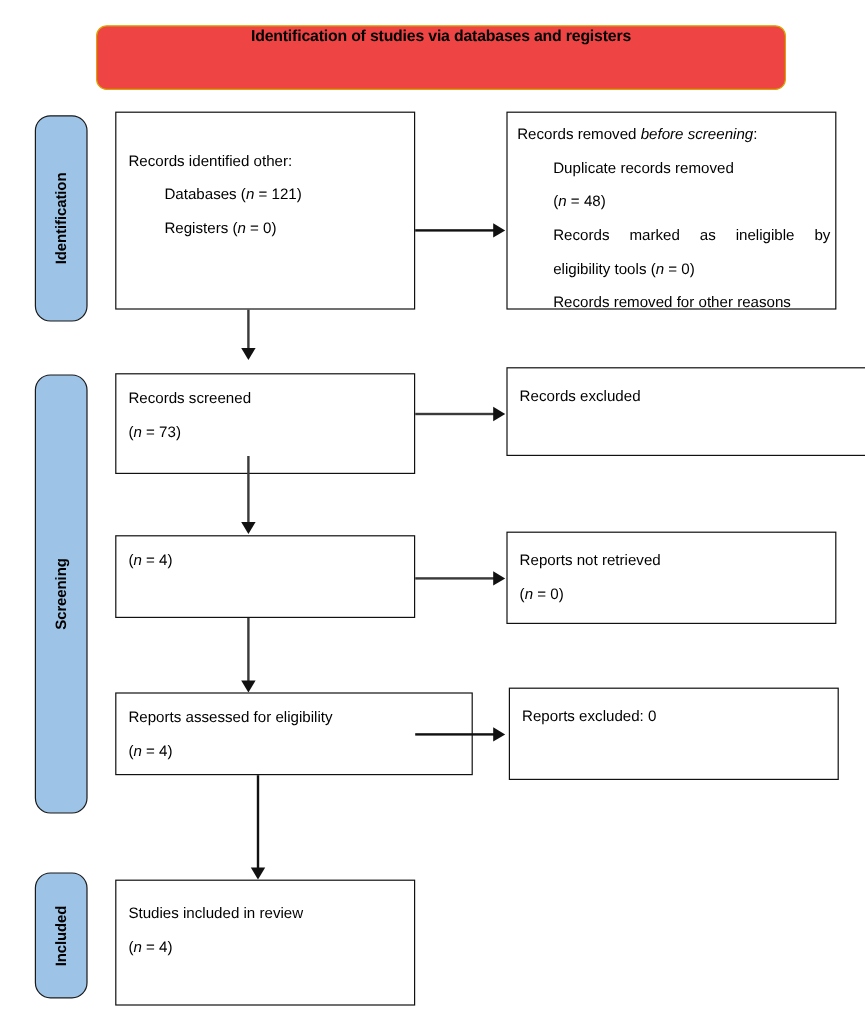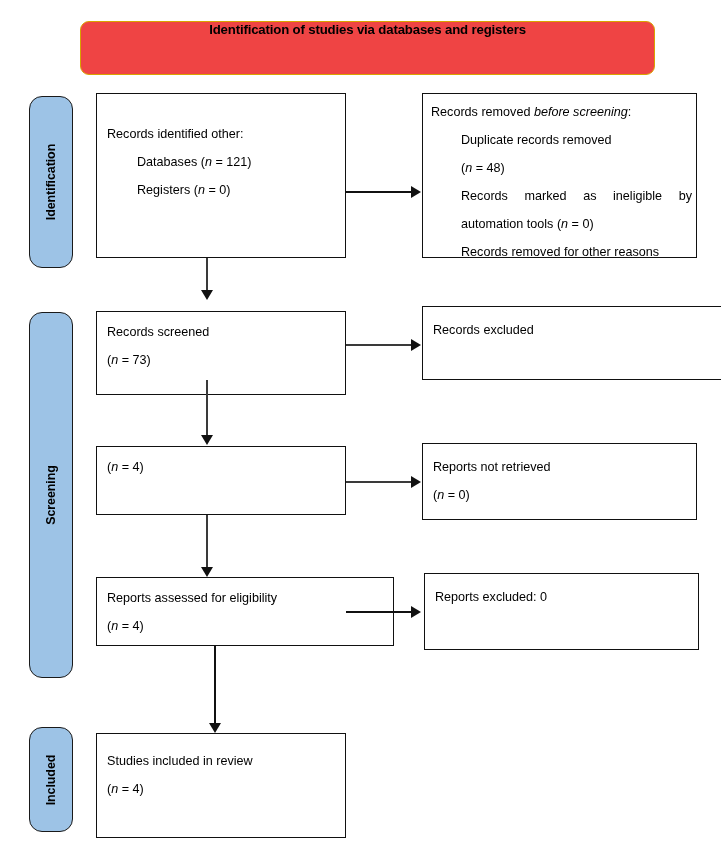--- a/index.html
+++ b/index.html
@@ -186,21 +186,21 @@
       <div class="line indent"><span>Registers (</span><span class="ital">n</span><span> = 0)</span></div>
     </div>
   </div>
 
   <div class="box" id="box-removed">
     <div class="box-inner">
       <div class="line"><span>Records removed </span><span class="ital">before screening</span><span>:</span></div>
       <div class="line indent">Duplicate records removed</div>
       <div class="line indent"><span>(</span><span class="ital">n</span><span> = 48)</span></div>
       <div class="line indent justify" style="padding-right:2px;">Records marked as ineligible by</div>
-      <div class="line indent"><span>automation tools (</span><span class="ital">n</span><span> = 0)</span></div>
+      <div class="line indent"><span>eligibility tools (</span><span class="ital">n</span><span> = 0)</span></div>
       <div class="line indent">Records removed for other reasons</div>
     </div>
   </div>
 
   <div class="conn v-line" id="c1-v"></div>
   <div class="arrow-down" id="c1-a"></div>
   <div class="conn h-line dark" id="h1-l"></div>
   <div class="arrow-right" id="h1-a"></div>
 
   <div class="box" id="box-screened">

